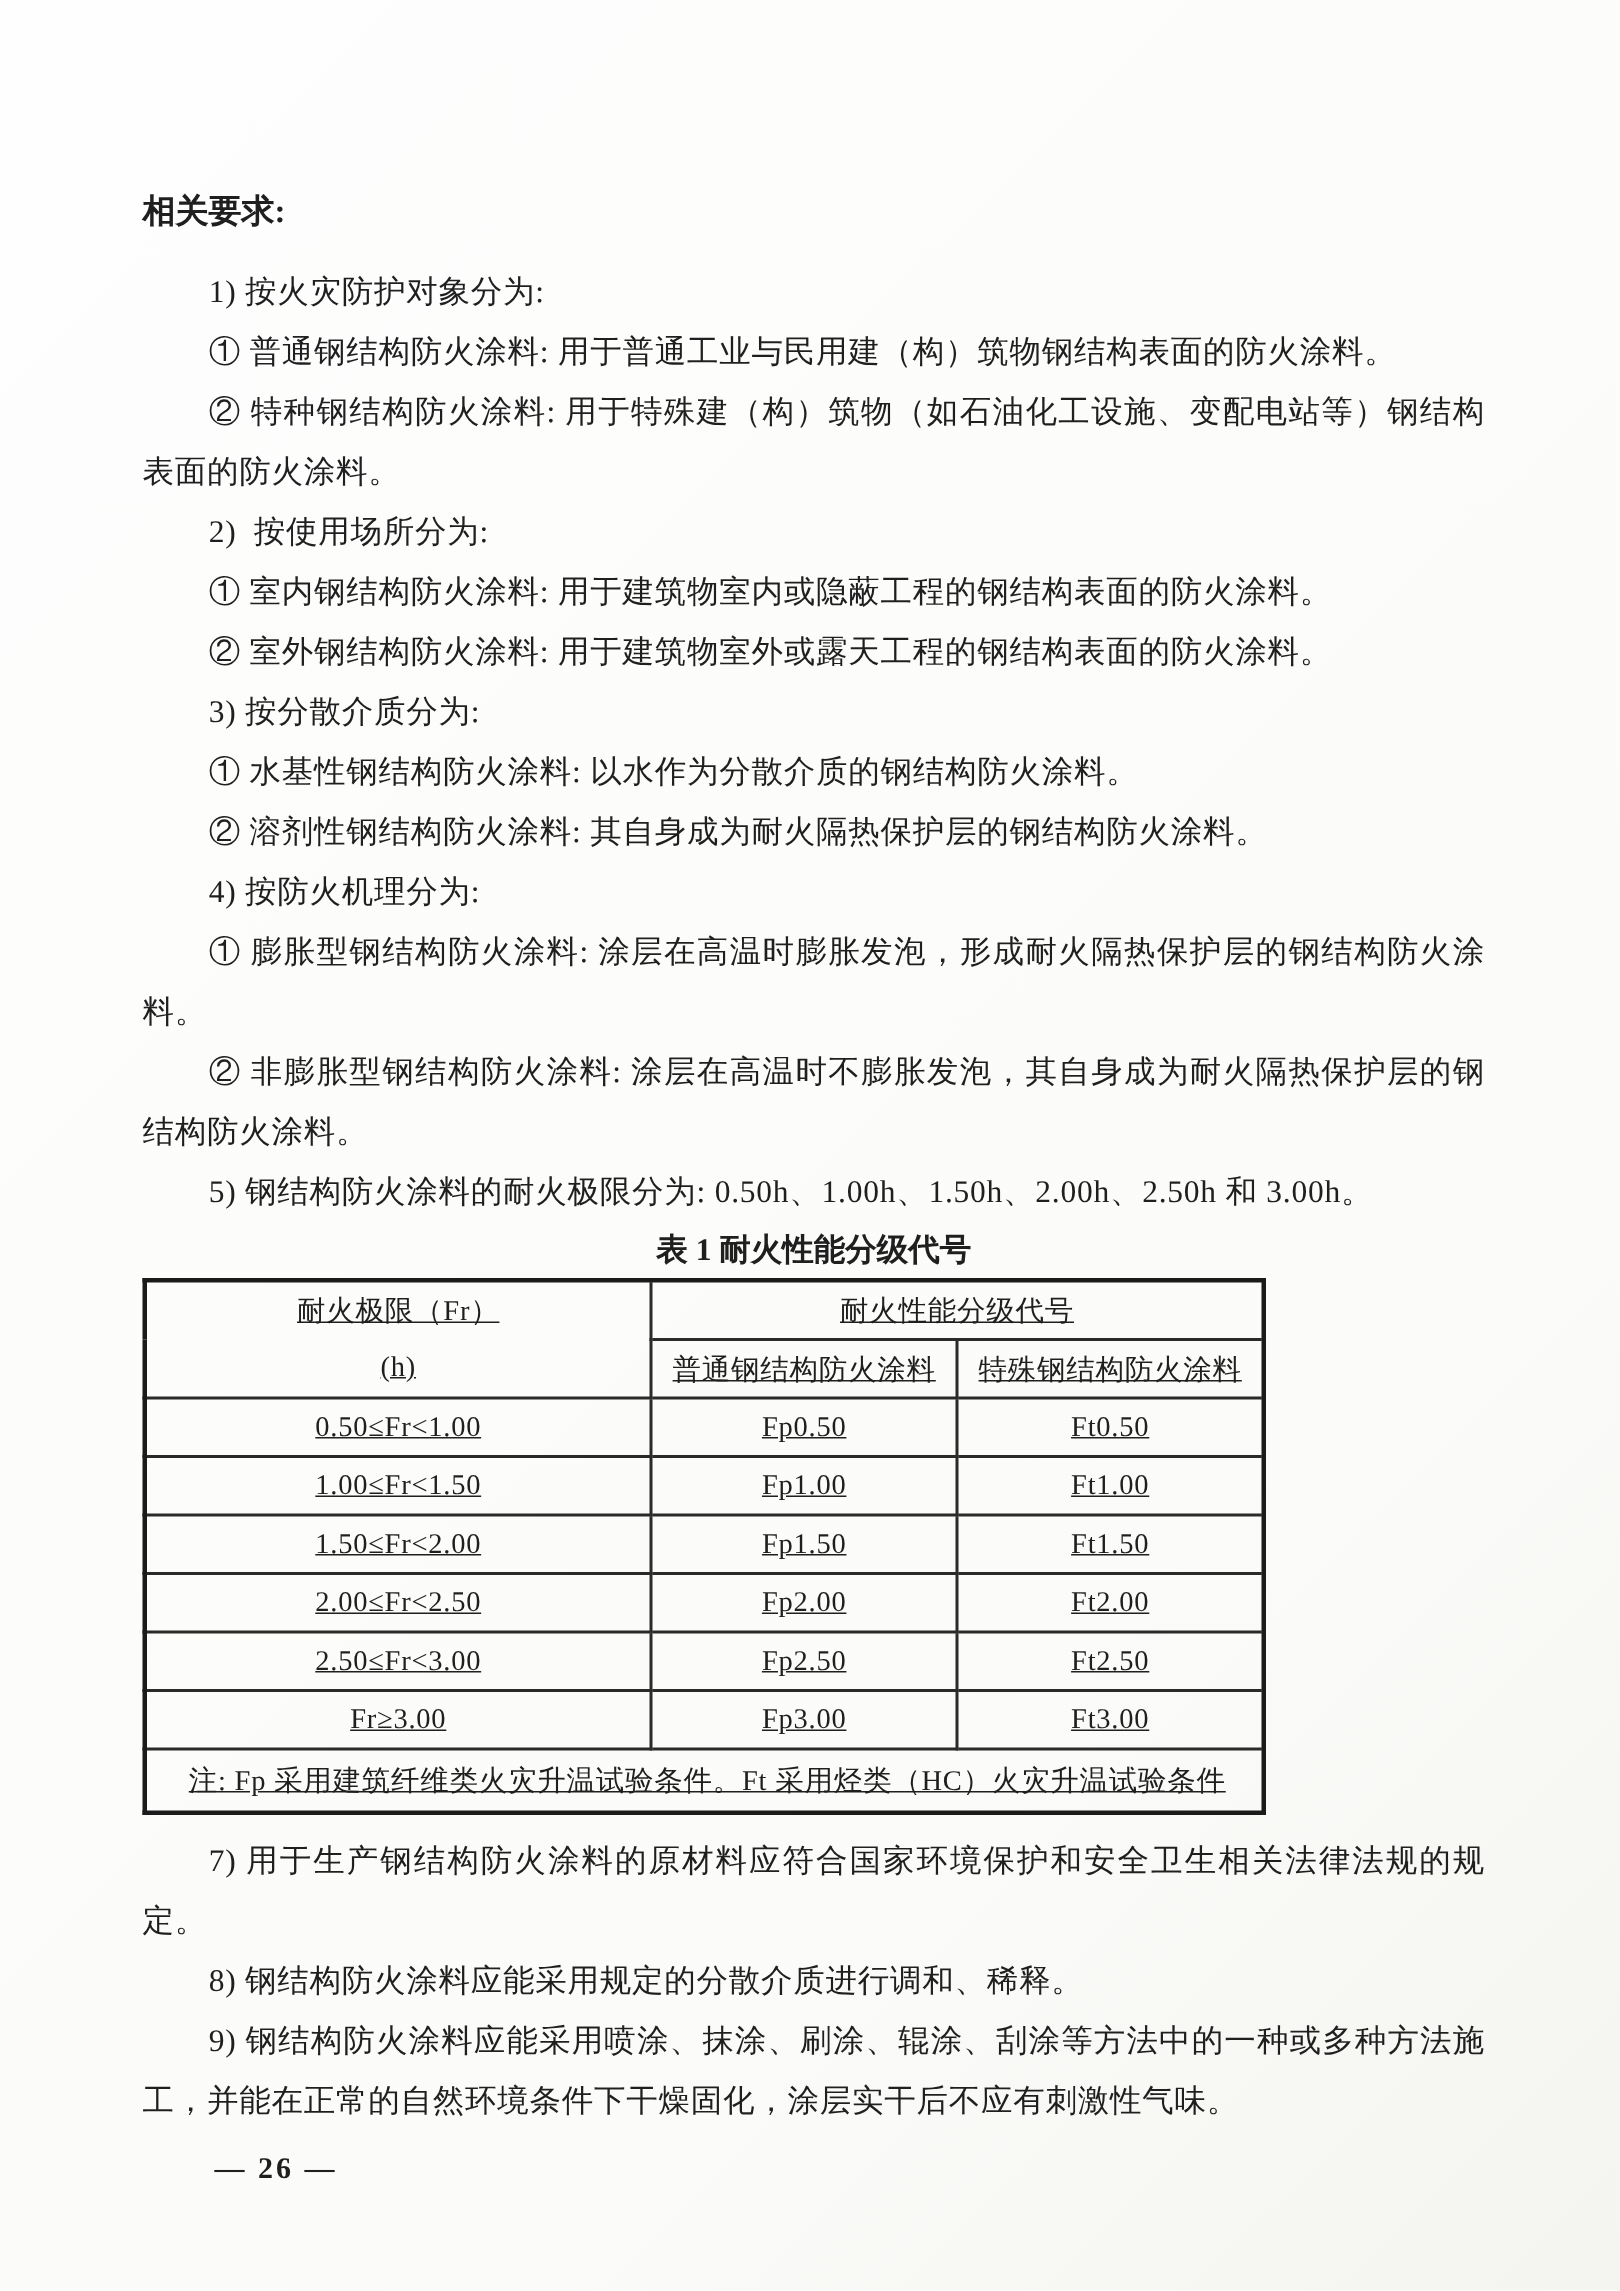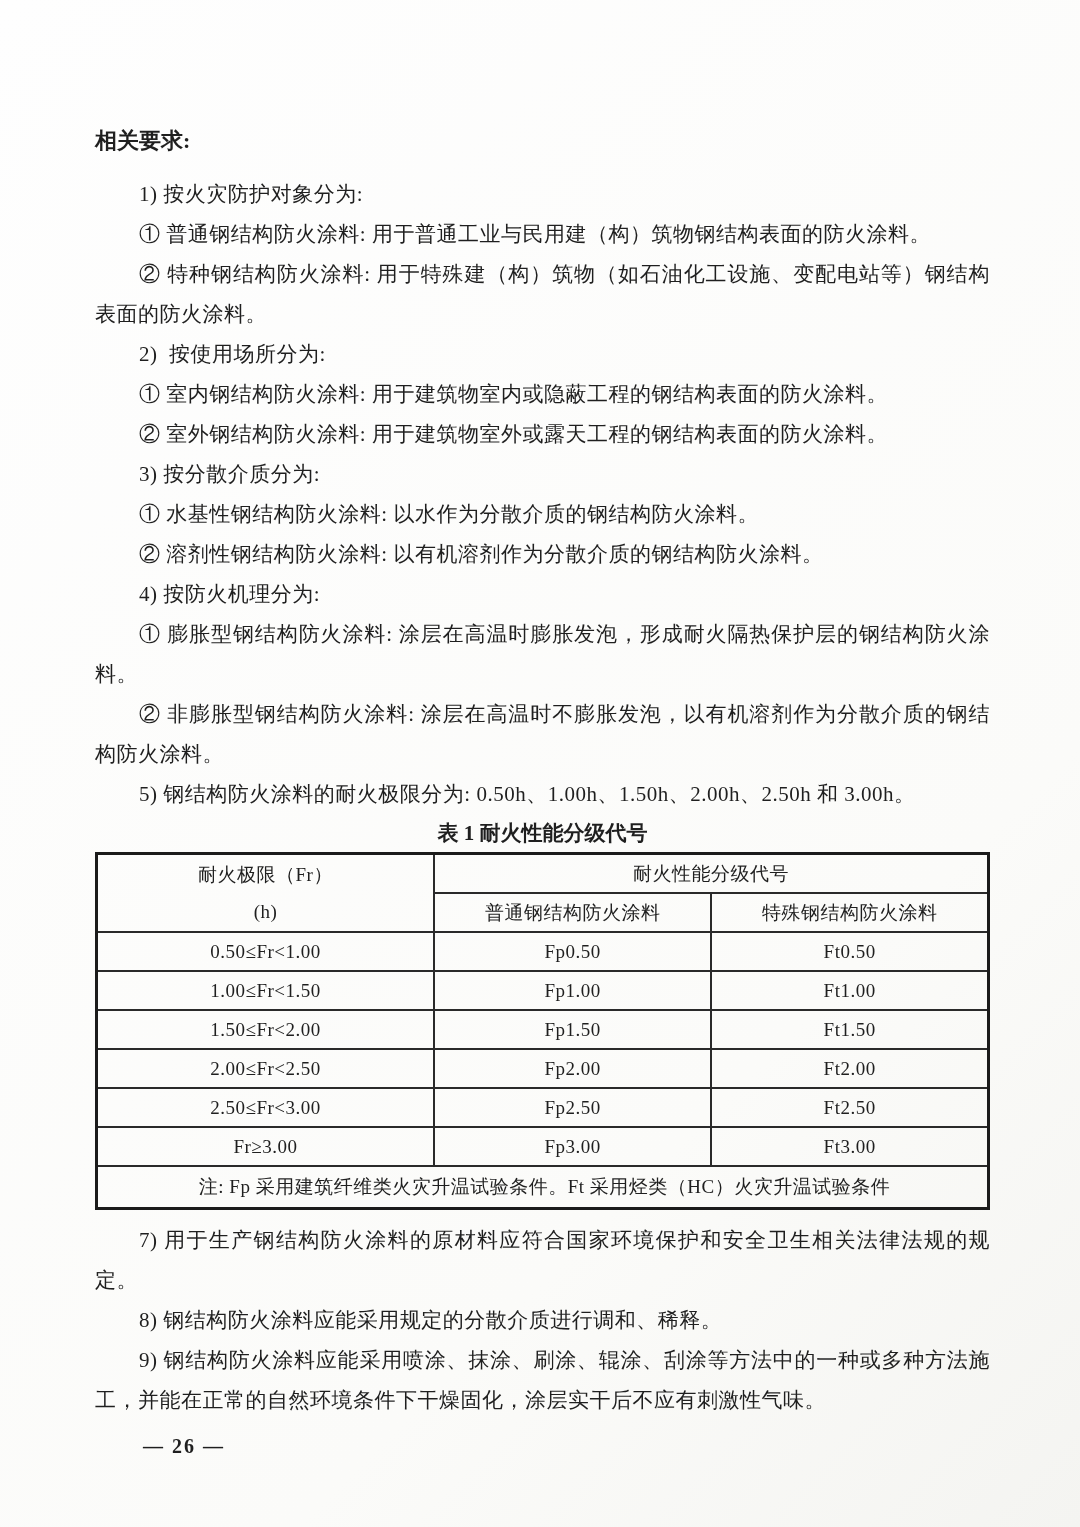--- a/index.html
+++ b/index.html
@@ -32,24 +32,25 @@
     letter-spacing: 0.5px;
   }
   .table-title {
     font-size: 21px;
     font-weight: bold;
     text-align: center;
     line-height: 38px;
     margin-top: 0;
   }
   table.fire-table {
-    width: 895px;
+    width: 749px;
     border-collapse: collapse;
     table-layout: fixed;
     border: 3px solid #1b1b1b;
+    text-decoration: underline;
   }
   table.fire-table td {
     border: 2px solid #2a2a2a;
     text-align: center;
     vertical-align: middle;
     font-size: 19px;
     height: 37px;
     padding: 0;
     letter-spacing: 0.5px;
   }
@@ -79,24 +80,24 @@
   <h2 class="heading">相关要求:</h2>
 
   <p class="line">1) 按火灾防护对象分为:</p>
   <p class="line">① 普通钢结构防火涂料: 用于普通工业与民用建（构）筑物钢结构表面的防火涂料。</p>
   <p class="line">② 特种钢结构防火涂料: 用于特殊建（构）筑物（如石油化工设施、变配电站等）钢结构表面的防火涂料。</p>
   <p class="line">2)  按使用场所分为:</p>
   <p class="line">① 室内钢结构防火涂料: 用于建筑物室内或隐蔽工程的钢结构表面的防火涂料。</p>
   <p class="line">② 室外钢结构防火涂料: 用于建筑物室外或露天工程的钢结构表面的防火涂料。</p>
   <p class="line">3) 按分散介质分为:</p>
   <p class="line">① 水基性钢结构防火涂料: 以水作为分散介质的钢结构防火涂料。</p>
-  <p class="line">② 溶剂性钢结构防火涂料: 以有机溶剂作为分散介质的钢结构防火涂料。</p>
+  <p class="line">② 溶剂性钢结构防火涂料: 其自身成为耐火隔热保护层的钢结构防火涂料。</p>
   <p class="line">4) 按防火机理分为:</p>
   <p class="line">① 膨胀型钢结构防火涂料: 涂层在高温时膨胀发泡，形成耐火隔热保护层的钢结构防火涂料。</p>
-  <p class="line">② 非膨胀型钢结构防火涂料: 涂层在高温时不膨胀发泡，以有机溶剂作为分散介质的钢结构防火涂料。</p>
+  <p class="line">② 非膨胀型钢结构防火涂料: 涂层在高温时不膨胀发泡，其自身成为耐火隔热保护层的钢结构防火涂料。</p>
   <p class="line">5) 钢结构防火涂料的耐火极限分为: 0.50h、1.00h、1.50h、2.00h、2.50h 和 3.00h。</p>
 
   <div class="table-title">表 1 耐火性能分级代号</div>
 
   <table class="fire-table">
     <tbody>
       <tr>
         <td rowspan="2" class="col1 limit-cell">
           <div>耐火极限（Fr）</div>
           <div>(h)</div>

